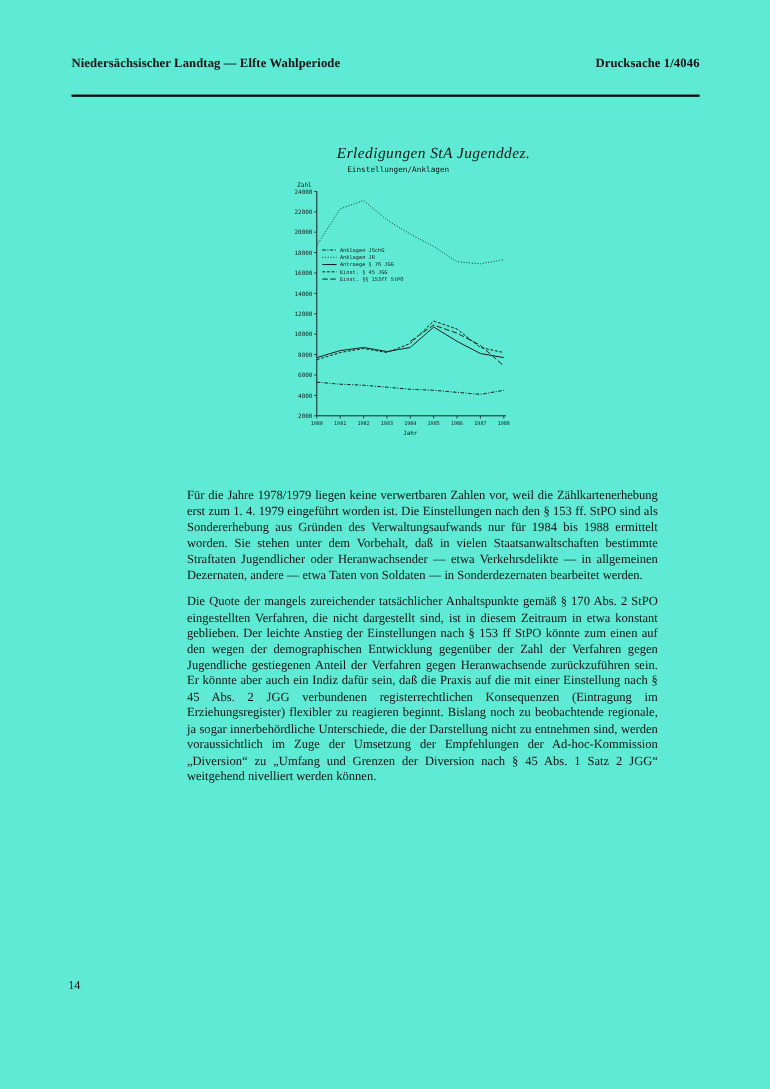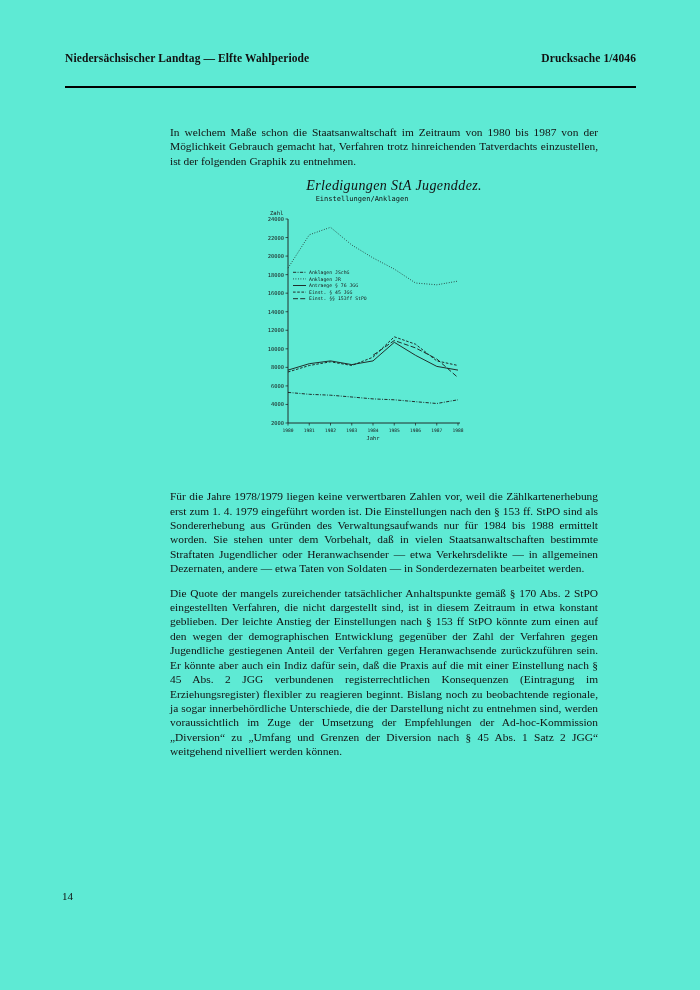--- a/index.html
+++ b/index.html
@@ -67,21 +67,20 @@
 
   <div class="header">
     <span>Niedersächsischer Landtag — Elfte Wahlperiode</span>
     <span>Drucksache 1/4046</span>
   </div>
 
   <hr class="rule">
 
   <div class="body">
 
-    <p>In welchem Maße schon die Staatsanwaltschaft im Zeitraum von 1980 bis 1987 von der Möglichkeit Gebrauch gemacht hat, Verfahren trotz hinreichenden Tatverdachts einzustellen, ist der folgenden Graphik zu entnehmen.</p>
 
     <div class="chart-wrap">
       <div class="chart-title">Erledigungen StA Jugenddez.</div>
       <div class="chart-subtitle">Einstellungen/Anklagen</div>
       <svg id="chart-svg" width="240" height="244" viewBox="0 0 240 244">
           <line x1="46" y1="14" x2="46" y2="218" stroke="#1a1a1a" stroke-width="0.9"></line>
           <line x1="46" y1="218" x2="218" y2="218" stroke="#1a1a1a" stroke-width="0.9"></line>
           <line x1="43.5" y1="218" x2="46" y2="218" stroke="#1a1a1a" stroke-width="0.7"></line>
           <text x="42" y="220" text-anchor="end" font-size="5.4" font-family="DejaVu Sans Mono, monospace" fill="#1a1a1a">2000</text>
           <line x1="43.5" y1="199.45454545454544" x2="46" y2="199.45454545454544" stroke="#1a1a1a" stroke-width="0.7"></line>

